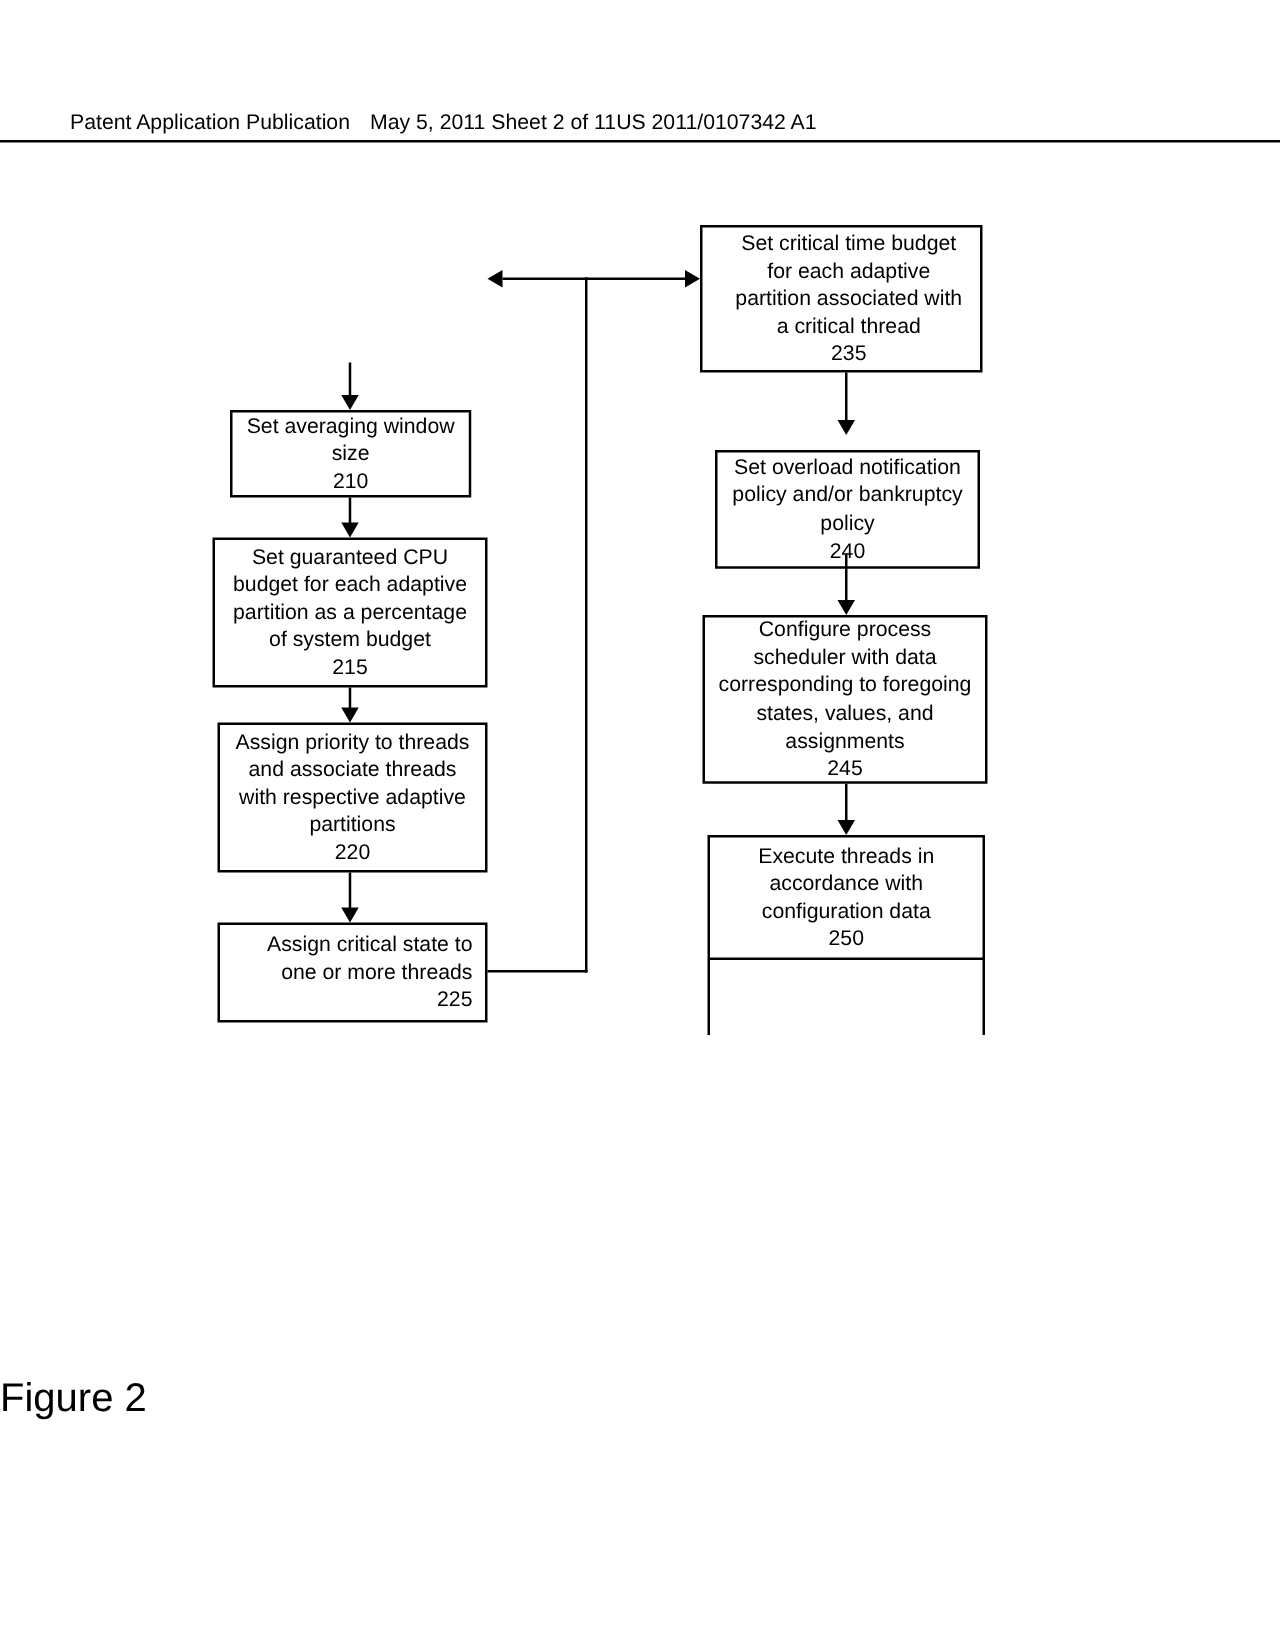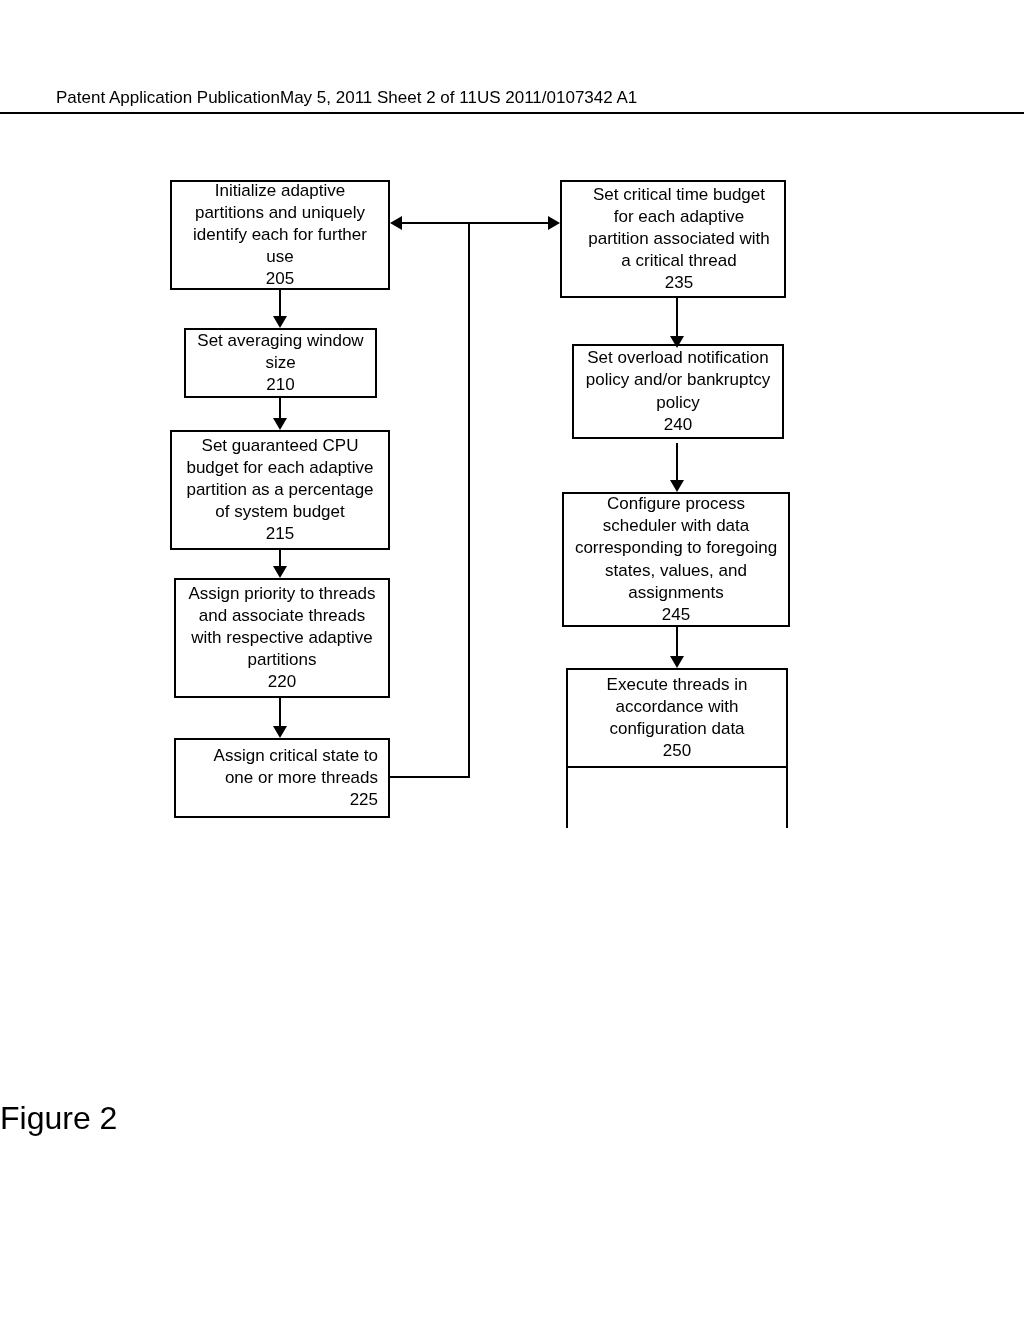--- a/index.html
+++ b/index.html
@@ -24,21 +24,21 @@
     border-bottom: 2px solid #000;
     padding: 0 0 4px 0;
   }
   .header-row {
     display: flex;
     justify-content: flex-start;
     font-size: 17px;
     padding: 0 110px 0 56px;
   }
   .header-left { font-weight: normal; }
-  .header-mid { font-weight: normal; }
+  .header-mid { font-weight: normal; margin-left: 16px; }
   .header-right { font-weight: normal; }
   .diagram {
     position: absolute;
     top: 180px;
     left: 160px;
     width: 710px;
     height: 770px;
   }
   .box {
     position: absolute;
@@ -95,33 +95,32 @@
   <div class="header">
     <div class="header-row">
       <span class="header-left">Patent Application Publication</span>
       <span class="header-mid">May 5, 2011  Sheet 2 of 11</span>
       <span class="header-right">US 2011/0107342 A1</span>
     </div>
   </div>
 
   <div class="diagram">
 
-    <div class="box" style="left:10px; top:0px; width:220px; height:110px;">Initialize adaptive partitions and uniquely identify each for further use<br>205</div>
 
     <div class="box" style="left:24px; top:148px; width:193px; height:70px;">Set averaging window size<br>210</div>
 
     <div class="box" style="left:10px; top:250px; width:220px; height:120px;">Set guaranteed CPU budget for each adaptive partition as a percentage of system budget<br>215</div>
 
     <div class="box" style="left:14px; top:398px; width:216px; height:120px;">Assign priority to threads and associate threads with respective adaptive partitions<br>220</div>
 
     <div class="box" style="left:14px; top:558px; width:216px; height:80px;text-align:right;">Assign critical state to one or more threads<br>225</div>
 
     <div class="box" style="left:400px; top:0px; width:226px; height:118px;padding-left:22px;">Set critical time budget for each adaptive partition associated with a critical thread<br>235</div>
 
-    <div class="box" style="left:412px; top:164px; width:212px; height:95px;">Set overload notification policy and/or bankruptcy policy<br>240</div>
+    <div class="box" style="left:412px; top:180px; width:212px; height:95px;">Set overload notification policy and/or bankruptcy policy<br>240</div>
 
     <div class="box" style="left:402px; top:312px; width:228px; height:135px;">Configure process scheduler with data corresponding to foregoing states, values, and assignments<br>245</div>
 
     <div class="box" style="left:406px; top:488px; width:222px; height:100px;">Execute threads in accordance with configuration data<br>250</div>
 
     <div class="arrow vert" style="left:119px; top:110px; height:28px;"></div>
     <div class="arrowhead down" style="left:113px; top:136px;"></div>
 
     <div class="arrow vert" style="left:119px; top:218px; height:22px;"></div>
     <div class="arrowhead down" style="left:113px; top:238px;"></div>

